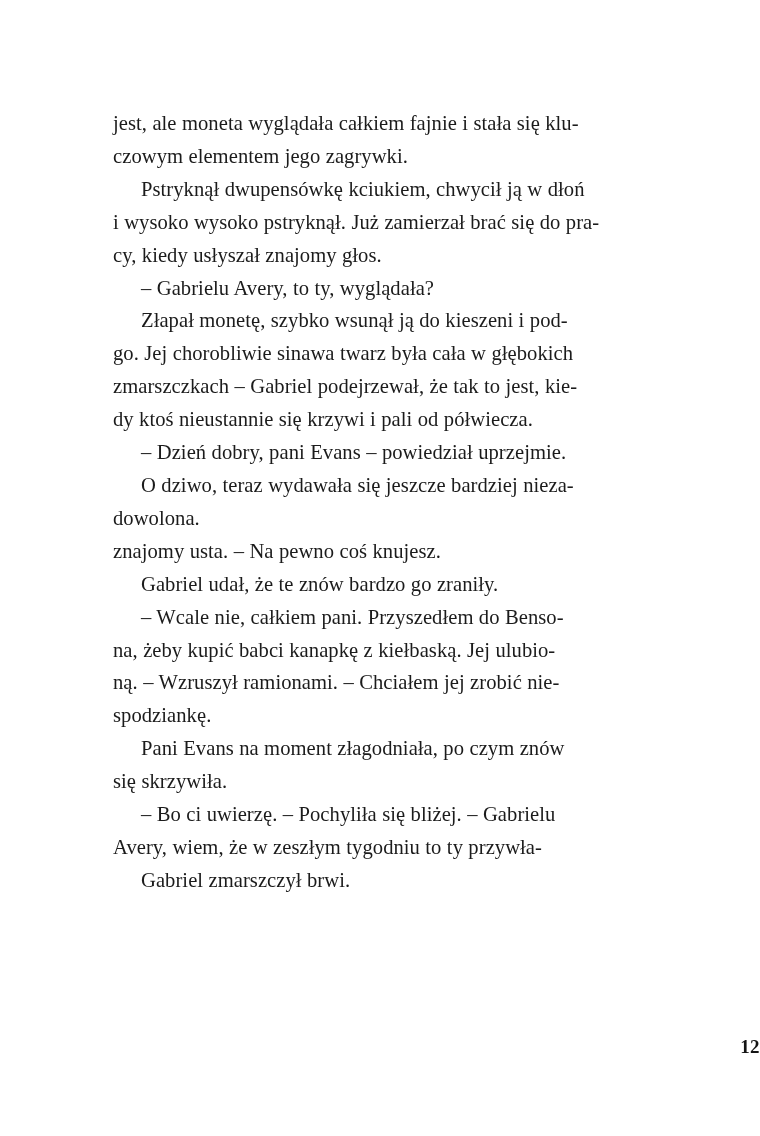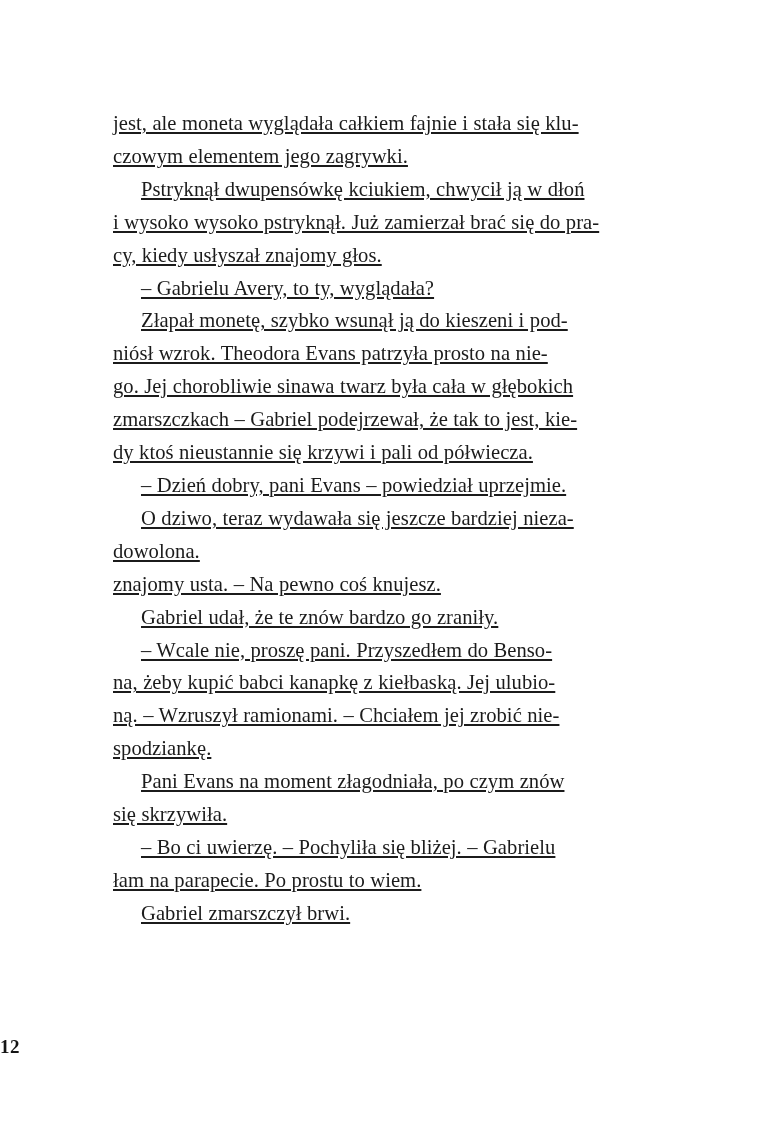--- a/index.html
+++ b/index.html
@@ -46,33 +46,32 @@
 
   
   .para.lined {
     text-align: left;
     text-indent: 0;
     white-space: normal;
   }
   .para.lined .ln {
     display: block;
     text-indent: 0;
-    text-decoration: underline;
   }
   .para.lined .ln.first {
     text-indent: 28px;
     text-align: center;
   }
 
   #page-number {
     position: absolute;
     left: 0;
     right: 0;
     top: 1036px;
-    text-align: left;
+    text-align: right;
     font-size: 19px;
     font-weight: bold;
     color: #141414;
     letter-spacing: 0.4px;
   }
 </style>
 </head>
 <body>
 
 <div id="page" style="background: rgb(255, 255, 255);">
@@ -85,51 +84,50 @@
       <p class="para lined">
         <span class="ln first">Pstryknął dwupensówkę kciukiem, chwycił ją w dłoń</span>
         <span class="ln">i wysoko wysoko pstryknął. Już zamierzał brać się do pra-</span>
         <span class="ln">cy, kiedy usłyszał znajomy głos.</span>
       </p>
       <p class="para lined">
         <span class="ln first">– Gabrielu Avery, to ty, wyglądała?</span>
       </p>
       <p class="para lined">
         <span class="ln first">Złapał monetę, szybko wsunął ją do kieszeni i pod-</span>
-        <span class="ln">niósł wzrok. Theodora Evans patrzyła prosto na nie-</span>
         <span class="ln">go. Jej chorobliwie sinawa twarz była cała w głębokich</span>
         <span class="ln">zmarszczkach – Gabriel podejrzewał, że tak to jest, kie-</span>
         <span class="ln">dy ktoś nieustannie się krzywi i pali od półwiecza.</span>
       </p>
       <p class="para lined">
         <span class="ln first">– Dzień dobry, pani Evans – powiedział uprzejmie.</span>
       </p>
       <p class="para lined">
         <span class="ln first">O dziwo, teraz wydawała się jeszcze bardziej nieza-</span>
         <span class="ln">dowolona.</span>
       </p>
       <p class="para lined">
         <span class="ln">znajomy usta. – Na pewno coś knujesz.</span>
       </p>
       <p class="para lined">
         <span class="ln first">Gabriel udał, że te znów bardzo go zraniły.</span>
       </p>
       <p class="para lined">
-        <span class="ln first">– Wcale nie, proszę pani. Przyszedłem do Benso-</span>
+        <span class="ln first">– Wcale nie, całkiem pani. Przyszedłem do Benso-</span>
         <span class="ln">na, żeby kupić babci kanapkę z kiełbaską. Jej ulubio-</span>
         <span class="ln">ną. – Wzruszył ramionami. – Chciałem jej zrobić nie-</span>
         <span class="ln">spodziankę.</span>
       </p>
       <p class="para lined">
         <span class="ln first">Pani Evans na moment złagodniała, po czym znów</span>
         <span class="ln">się skrzywiła.</span>
       </p>
       <p class="para lined">
         <span class="ln first">–  Bo ci uwierzę. – Pochyliła się bliżej. – Gabrielu</span>
-        <span class="ln">łam na parapecie. Po prostu to wiem.</span>
+        <span class="ln">Avery, wiem, że w zeszłym tygodniu to ty przywła-</span>
       </p>
       <p class="para lined">
         <span class="ln first">Gabriel zmarszczył brwi.</span>
       </p>
     </div>
 
   <div id="page-number">12</div>
 
 </div>
 

